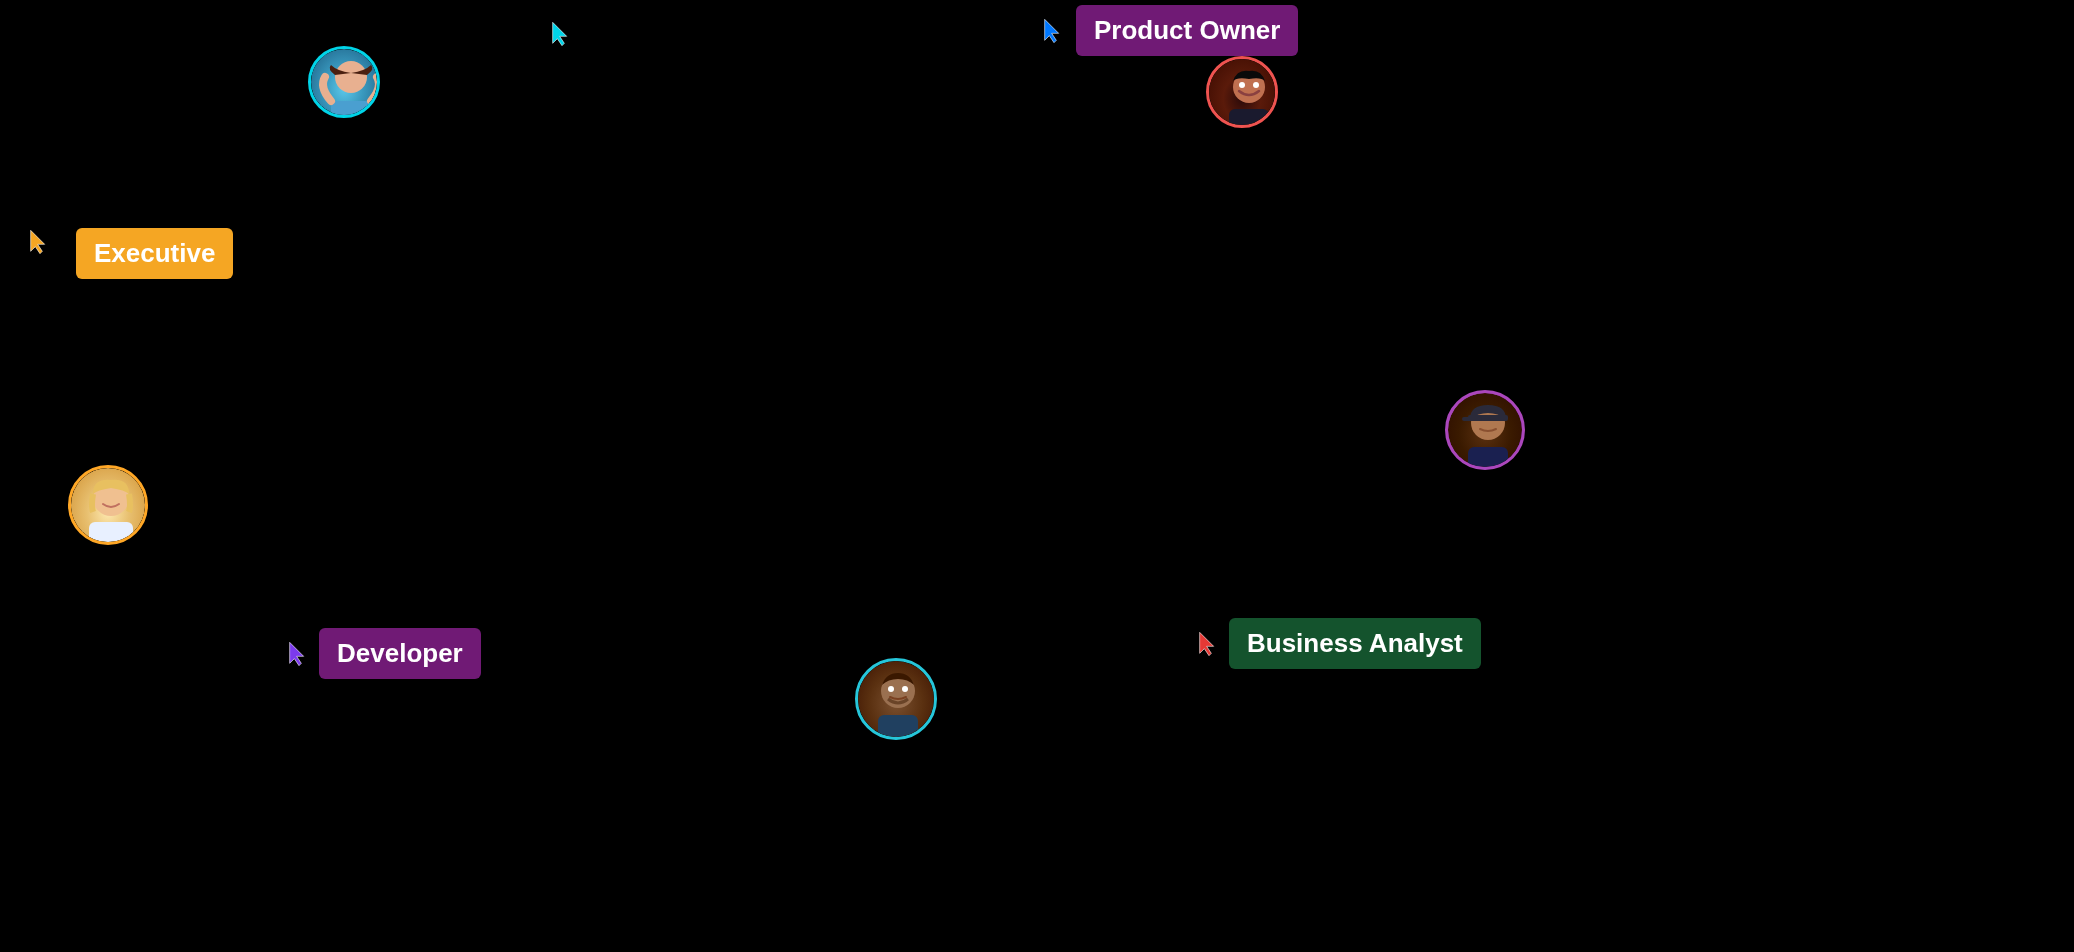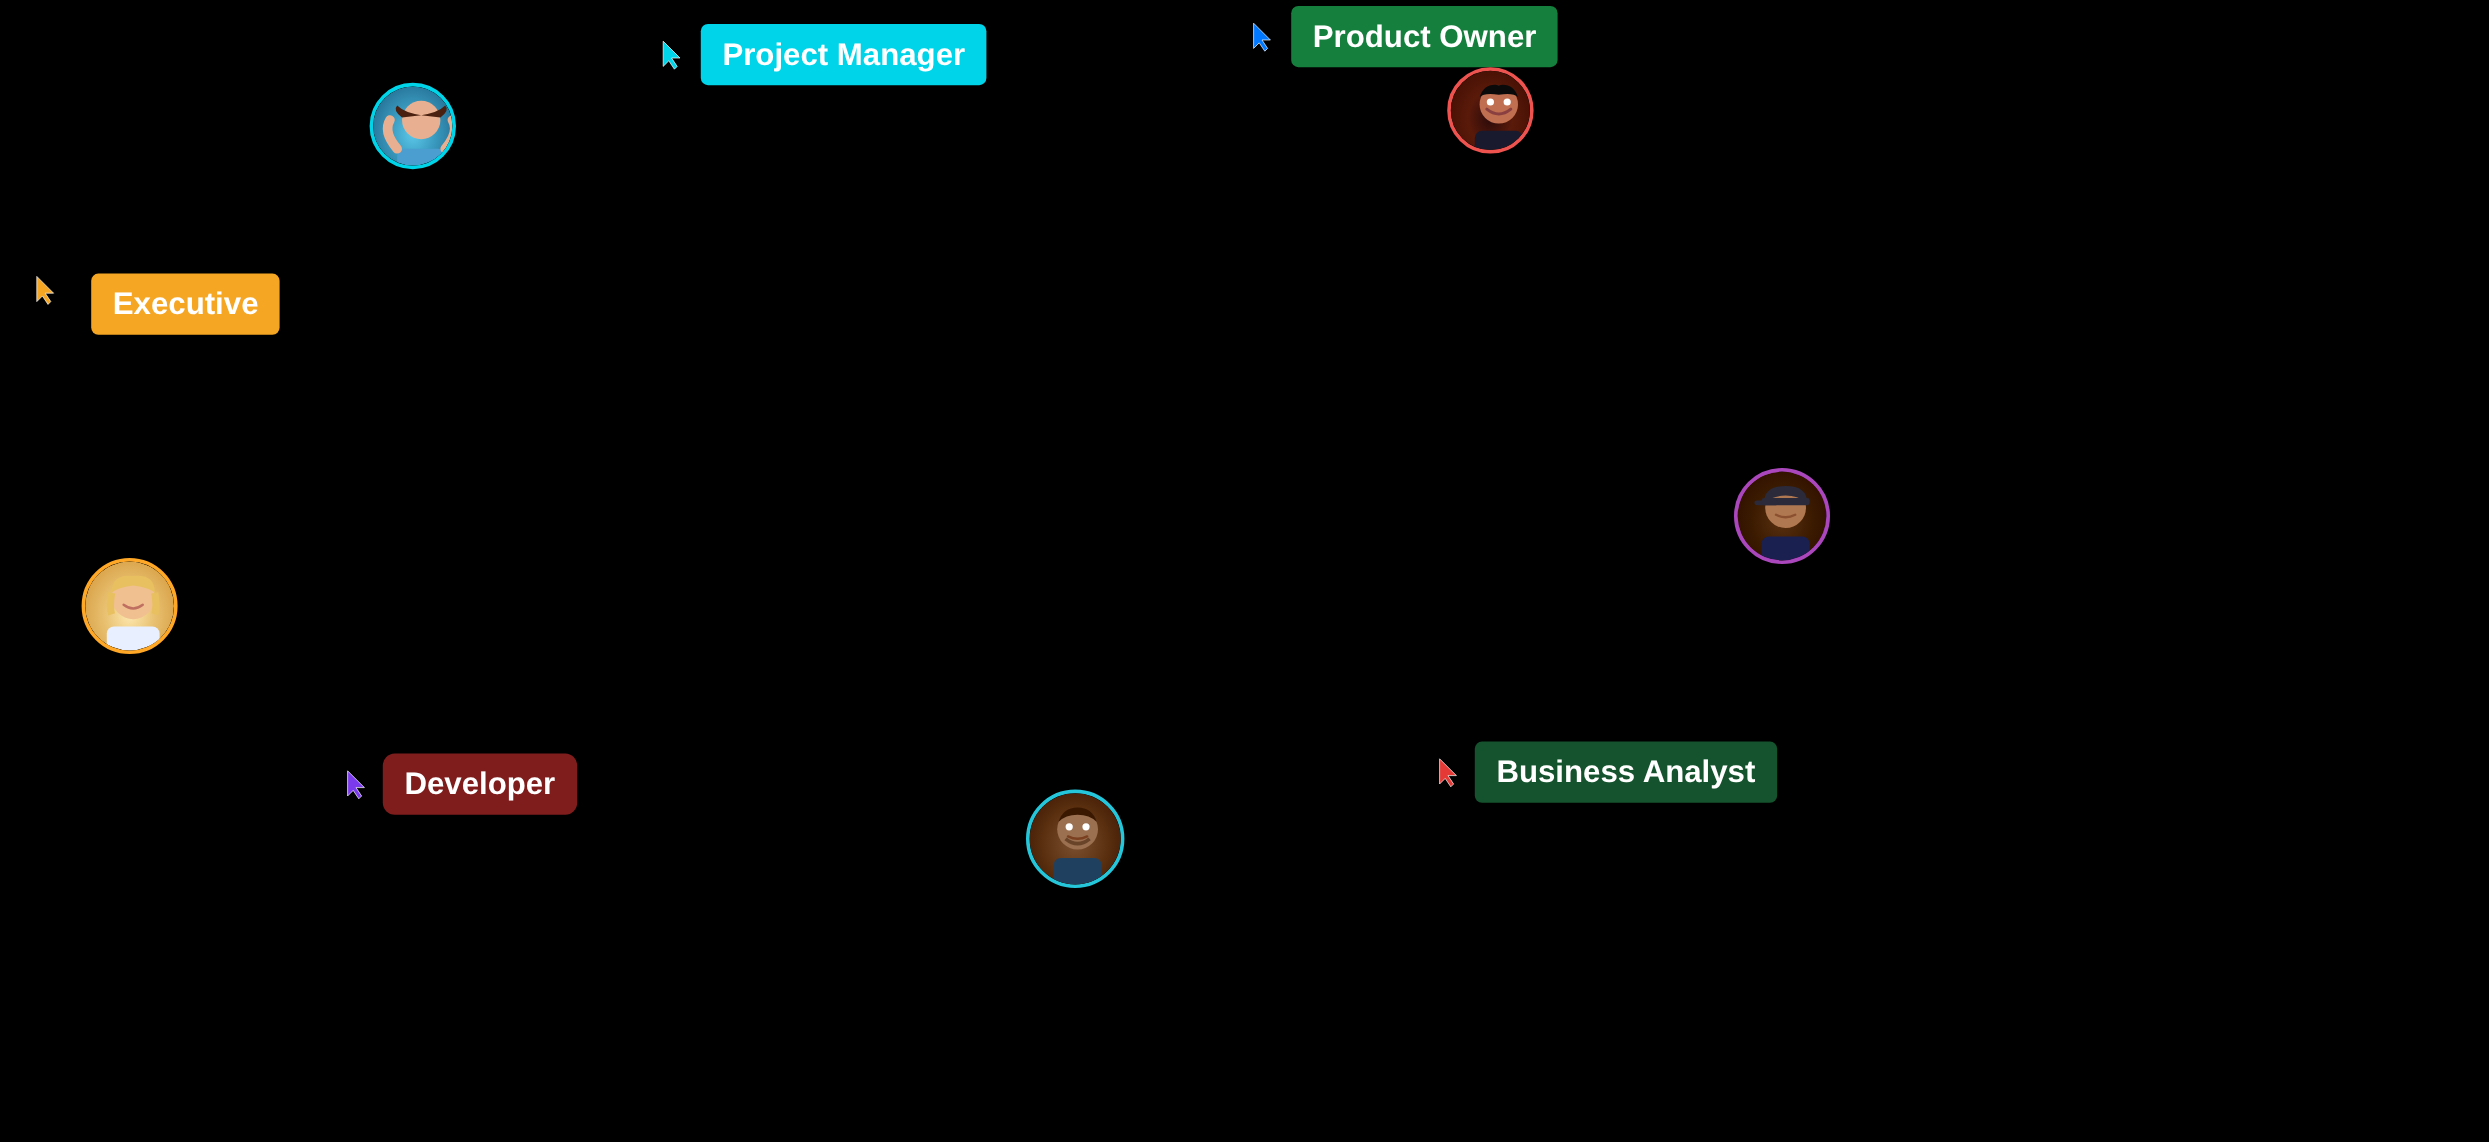--- a/index.html
+++ b/index.html
@@ -34,23 +34,23 @@
       gap: 4px;
       border-radius: 6px;
       padding: 10px 18px;
       font-size: 26px;
       font-weight: 700;
       color: #fff;
       white-space: nowrap;
     }
 
     .badge-cyan { background: #00d4e8; }
-    .badge-blue { background: #15803d; }
+    .badge-blue { background: #701a75; }
     .badge-orange { background: #f5a623; }
-    .badge-purple { background: #7f1d1d; border-radius: 10px; }
+    .badge-purple { background: #701a75; }
     .badge-red { background: #14532d; }
 
     
     .person-circle {
       width: 100%;
       height: 100%;
       border-radius: 50%;
       overflow: hidden;
       position: relative;
     }
@@ -59,23 +59,20 @@
     .face-1 { background: radial-gradient(circle at 50% 45%, #d4956a 40%, #b5722a 70%); }
   </style>
 </head>
 <body>
 
 <div class="node" style="position:absolute; left:308px; top:20px; align-items:flex-start; flex-direction:column;">
   <div style="display:flex; align-items:center; gap:8px; margin-bottom:-8px; margin-left:240px;">
     <svg width="28" height="28" viewBox="0 0 24 24" fill="none">
       <path d="M4 2 L4 20 L8 16 L12 22 L14 20 L10 14 L16 14 Z" fill="#00d4e8" stroke="#fff" stroke-width="0.5"></path>
     </svg>
-    <div class="label-badge badge-cyan">
-      <span>Project Manager</span>
-    </div>
   </div>
   <div class="avatar" style="border-color:#00d4e8; border-width:3px; border-style:solid;">
     <div class="person-circle face-1" style="background: radial-gradient(ellipse at 50% 60%, #5bc8ea 0%, #3a9abf 40%, #1a5a80 100%);">
       
       <svg viewBox="0 0 80 80" width="80" height="80">
         <circle cx="40" cy="28" r="16" fill="#e8b090"></circle>
         <rect x="20" y="52" width="40" height="28" rx="6" fill="#4a9fd0"></rect>
         <path d="M24 26 Q16 20 20 16 Q26 22 40 24" fill="#4a2010" stroke="none"></path>
         <path d="M56 26 Q64 20 60 16 Q54 22 40 24" fill="#4a2010" stroke="none"></path>
 

